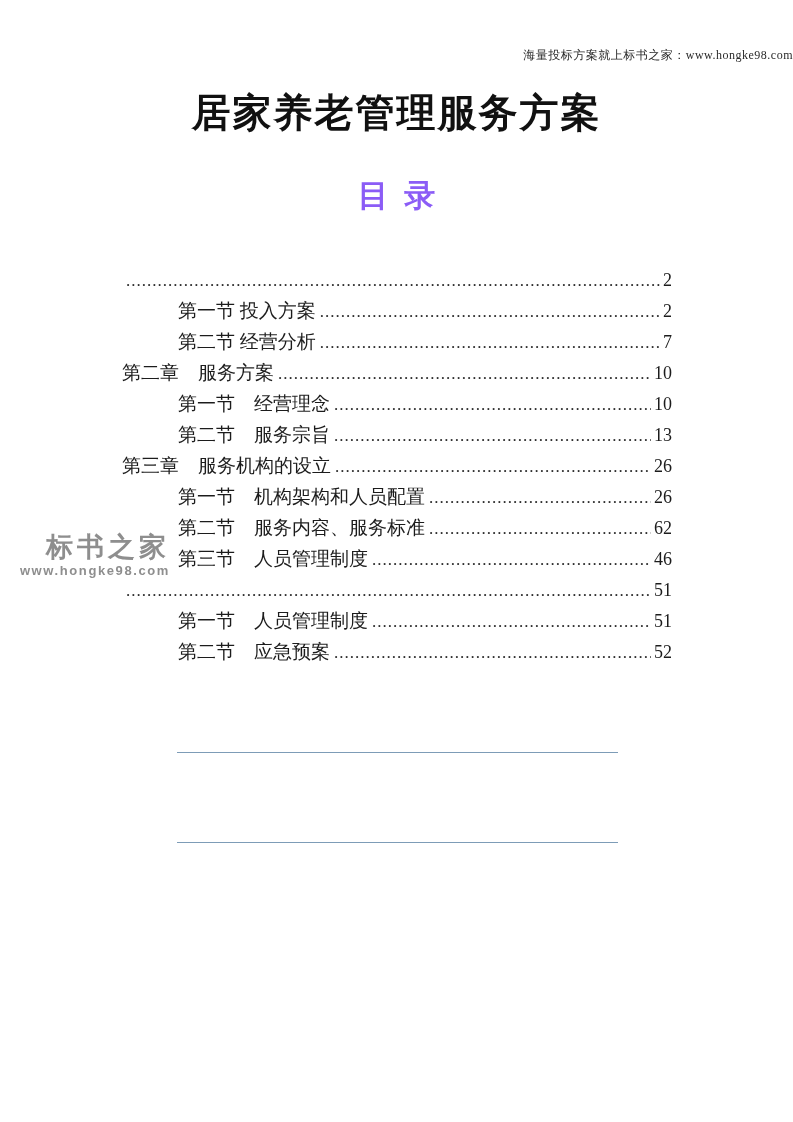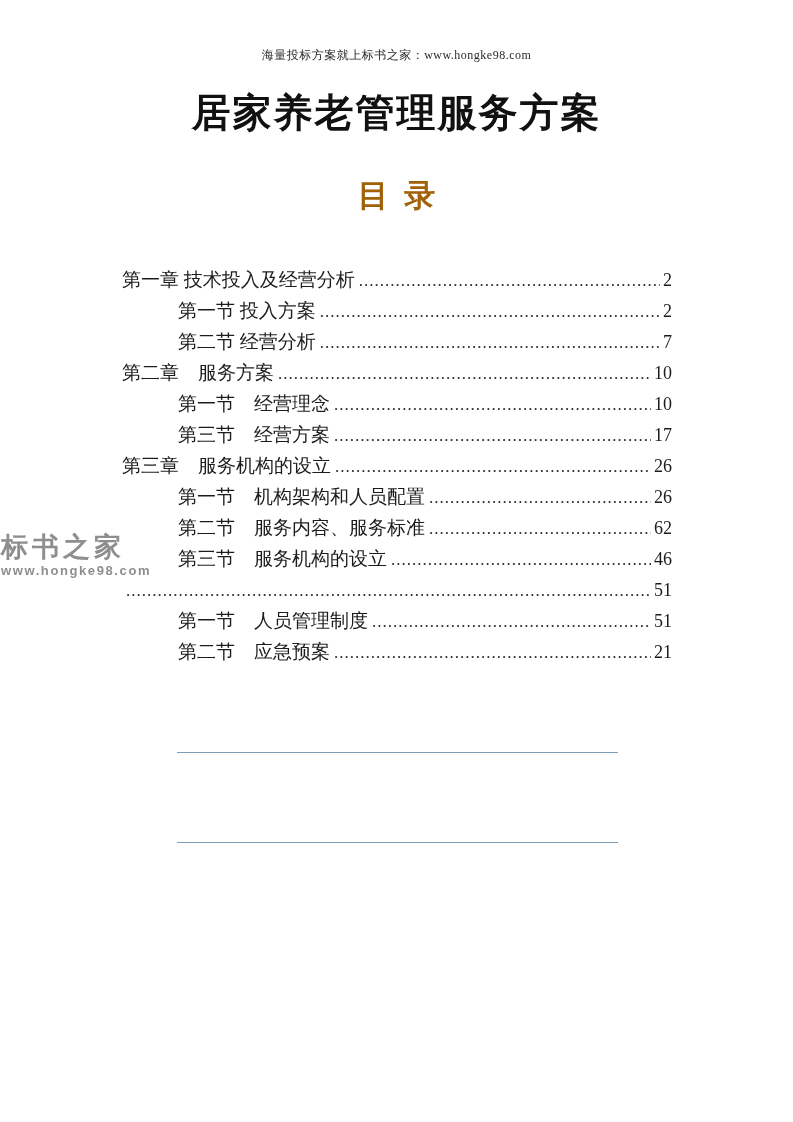--- a/index.html
+++ b/index.html
@@ -6,42 +6,42 @@
   body {
     width: 793px; height: 1122px;
     background: #ffffff;
     position: relative;
     overflow: hidden;
     font-family: "Liberation Serif", "DejaVu Serif", serif;
     color: #1c1c1c;
   }
   .header-note {
     position: absolute; top: 47px; left: 0; width: 100%;
-    text-align: center;
+    text-align: right;
     font-size: 12px;
     color: #2a2a2a;
     letter-spacing: 0.5px;
   }
   .doc-title {
     position: absolute; top: 86px; left: 0; width: 100%;
     text-align: center;
     font-size: 39px;
     font-weight: bold;
     letter-spacing: 2px;
     margin: 0;
     color: #111111;
   }
   .toc-heading {
     position: absolute; top: 175px; left: 0; width: 100%;
     text-align: center;
     font-size: 31px;
     font-weight: bold;
     margin: 0;
     white-space: pre;
-    color: #a16207;
+    color: #8b5cf6;
   }
   .toc {
     position: absolute;
     top: 264px; left: 122px;
     width: 550px;
   }
   .toc-row {
     display: flex;
     align-items: baseline;
     height: 31px;
@@ -59,23 +59,23 @@
   }
   .toc-leader::after {
     content: "..........................................................................................................................................................";
     font-size: 17px;
     letter-spacing: 1px;
     color: #2d2d2d;
   }
   .toc-page { flex: none; font-size: 18px; }
   .watermark {
     position: absolute;
-    left: 1px; top: 533px;
+    left: 16px; top: 533px;
     width: 154px;
-    text-align: left;
+    text-align: right;
     color: #8e8e8e;
     font-family: "Liberation Sans", "DejaVu Sans", sans-serif;
   }
   .wm-name {
     font-size: 27px;
     font-weight: bold;
     letter-spacing: 4px;
     line-height: 1.1;
   }
   .wm-url {
@@ -101,21 +101,20 @@
 <div class="page">
 
   <div class="header-note">海量投标方案就上标书之家：www.hongke98.com</div>
 
   <h1 class="doc-title">居家养老管理服务方案</h1>
 
   <h2 class="toc-heading">目  录</h2>
 
   <div class="toc" id="toc-list">
       <div class="toc-row level-1">
-    <span class="toc-label">第一章 技术投入及经营分析</span>
     <span class="toc-leader"></span>
     <span class="toc-page">2</span>
   </div>
       <div class="toc-row level-2">
     <span class="toc-label">第一节 投入方案</span>
     <span class="toc-leader"></span>
     <span class="toc-page">2</span>
   </div>
       <div class="toc-row level-2">
     <span class="toc-label">第二节 经营分析</span>
@@ -126,57 +125,57 @@
     <span class="toc-label">第二章　服务方案</span>
     <span class="toc-leader"></span>
     <span class="toc-page">10</span>
   </div>
       <div class="toc-row level-2">
     <span class="toc-label">第一节　经营理念</span>
     <span class="toc-leader"></span>
     <span class="toc-page">10</span>
   </div>
       <div class="toc-row level-2">
-    <span class="toc-label">第三节　经营方案</span>
+    <span class="toc-label">第二节　服务宗旨</span>
     <span class="toc-leader"></span>
-    <span class="toc-page">17</span>
+    <span class="toc-page">13</span>
   </div>
       <div class="toc-row level-1">
     <span class="toc-label">第三章　服务机构的设立</span>
     <span class="toc-leader"></span>
     <span class="toc-page">26</span>
   </div>
       <div class="toc-row level-2">
     <span class="toc-label">第一节　机构架构和人员配置</span>
     <span class="toc-leader"></span>
     <span class="toc-page">26</span>
   </div>
       <div class="toc-row level-2">
     <span class="toc-label">第二节　服务内容、服务标准</span>
     <span class="toc-leader"></span>
     <span class="toc-page">62</span>
   </div>
       <div class="toc-row level-2">
-    <span class="toc-label">第三节　服务机构的设立</span>
+    <span class="toc-label">第三节　人员管理制度</span>
     <span class="toc-leader"></span>
     <span class="toc-page">46</span>
   </div>
       <div class="toc-row level-1">
     <span class="toc-leader"></span>
     <span class="toc-page">51</span>
   </div>
       <div class="toc-row level-2">
     <span class="toc-label">第一节　人员管理制度</span>
     <span class="toc-leader"></span>
     <span class="toc-page">51</span>
   </div>
       <div class="toc-row level-2">
     <span class="toc-label">第二节　应急预案</span>
     <span class="toc-leader"></span>
-    <span class="toc-page">21</span>
+    <span class="toc-page">52</span>
   </div>
     </div>
 
   <div class="watermark">
     <div class="wm-name">标书之家</div>
     <div class="wm-url">www.hongke98.com</div>
   </div>
 
   <div class="divider divider-1"></div>
   <div class="divider divider-2"></div>

